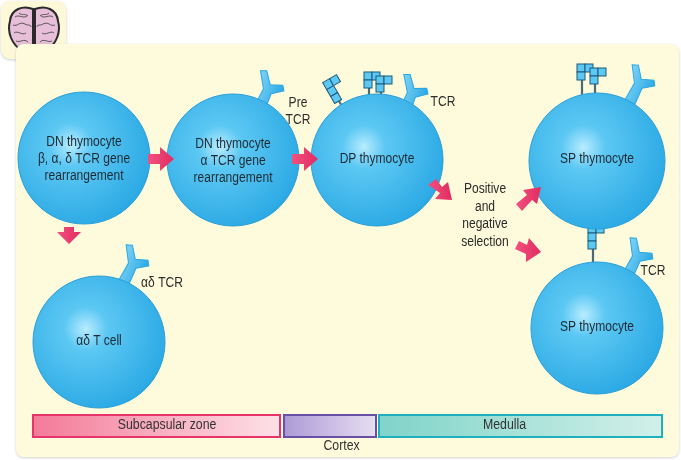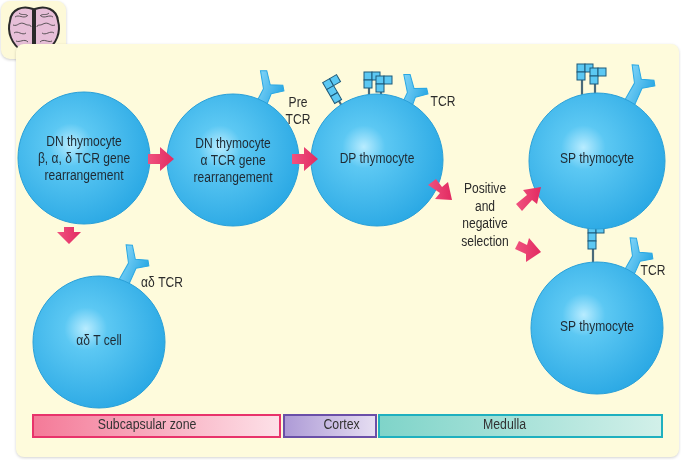--- a/index.html
+++ b/index.html
@@ -180,15 +180,15 @@
   <div>αδ TCR</div>
 </div>
 
 <div class="lbl" style="left:450px; top:180px; width:70px; line-height:17.5px;">
   <div>Positive</div>
   <div>and</div>
   <div>negative</div>
   <div>selection</div>
 </div>
 
-<div class="zone" style="left:20px; width:254px;text-align:center;"><span>Subcapsular zone</span></div>
-<div class="zone" style="left:284px; width:116px;"><span>Cortex</span></div>
+<div class="zone" style="left:40px; width:254px;text-align:center;"><span>Subcapsular zone</span></div>
+<div class="zone" style="left:284px; width:116px;margin-top:21px;"><span>Cortex</span></div>
 <div class="zone" style="left:379px; width:252px;"><span>Medulla</span></div>
 
 </body></html>

